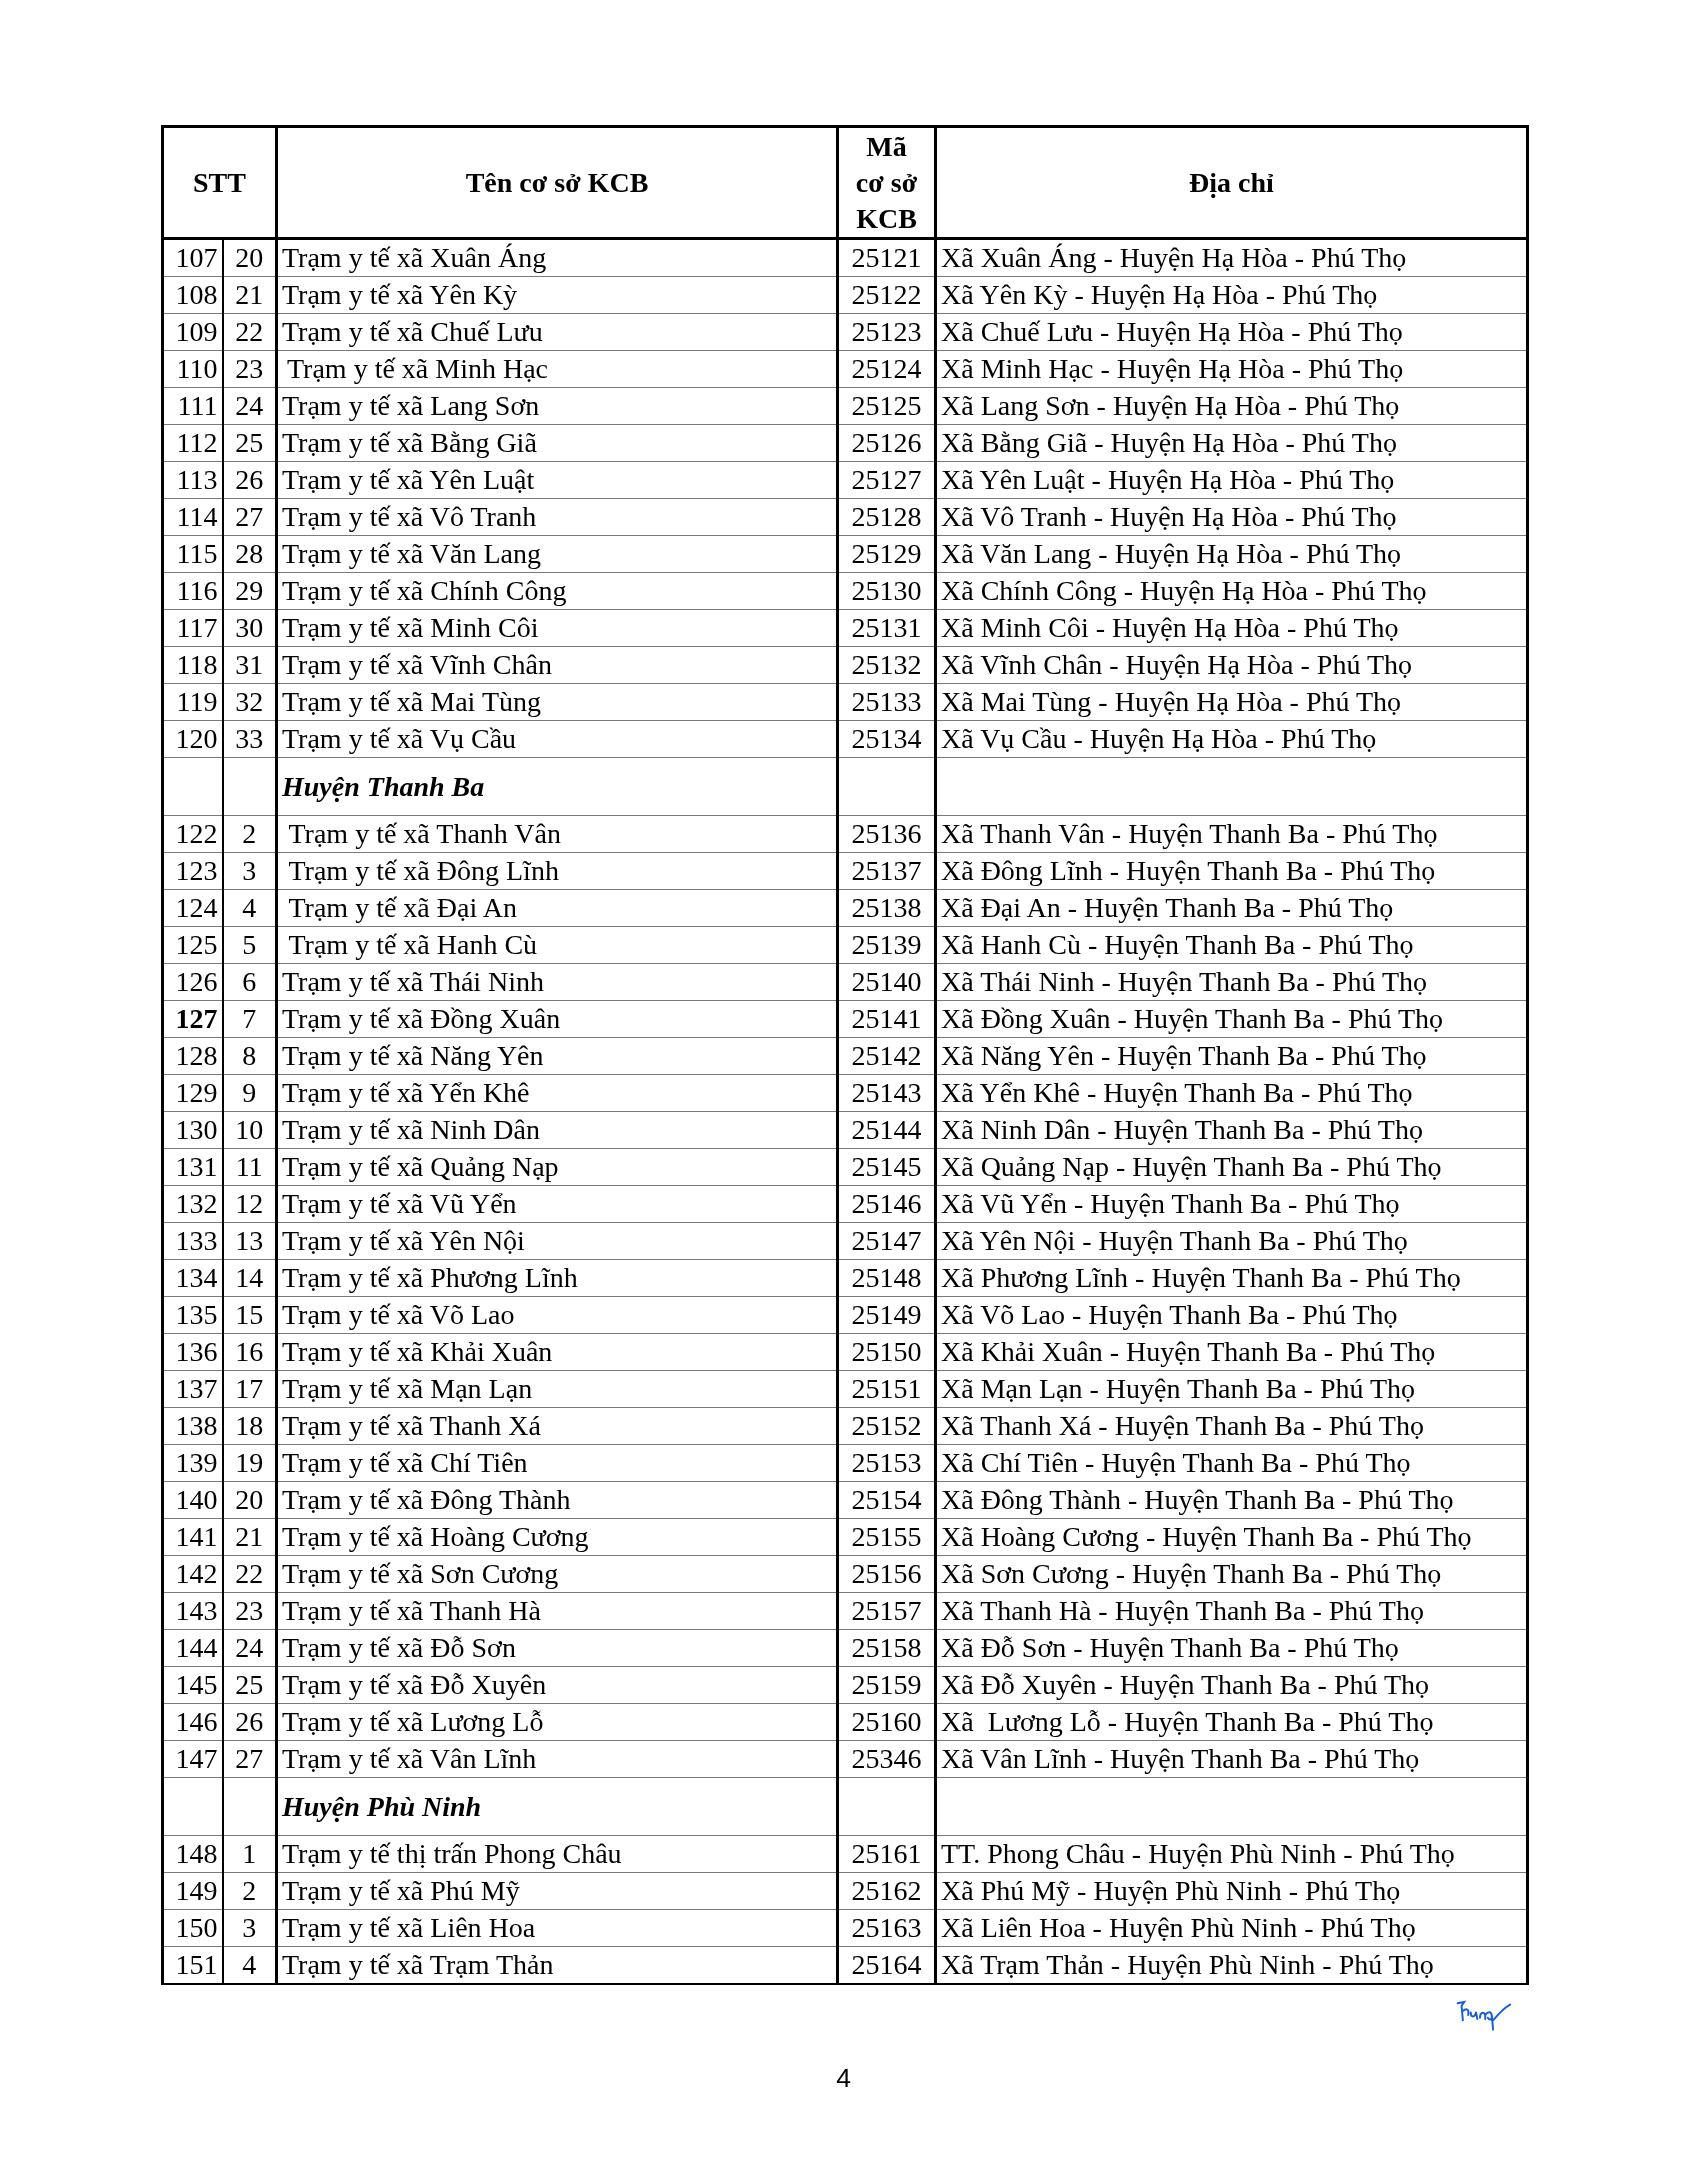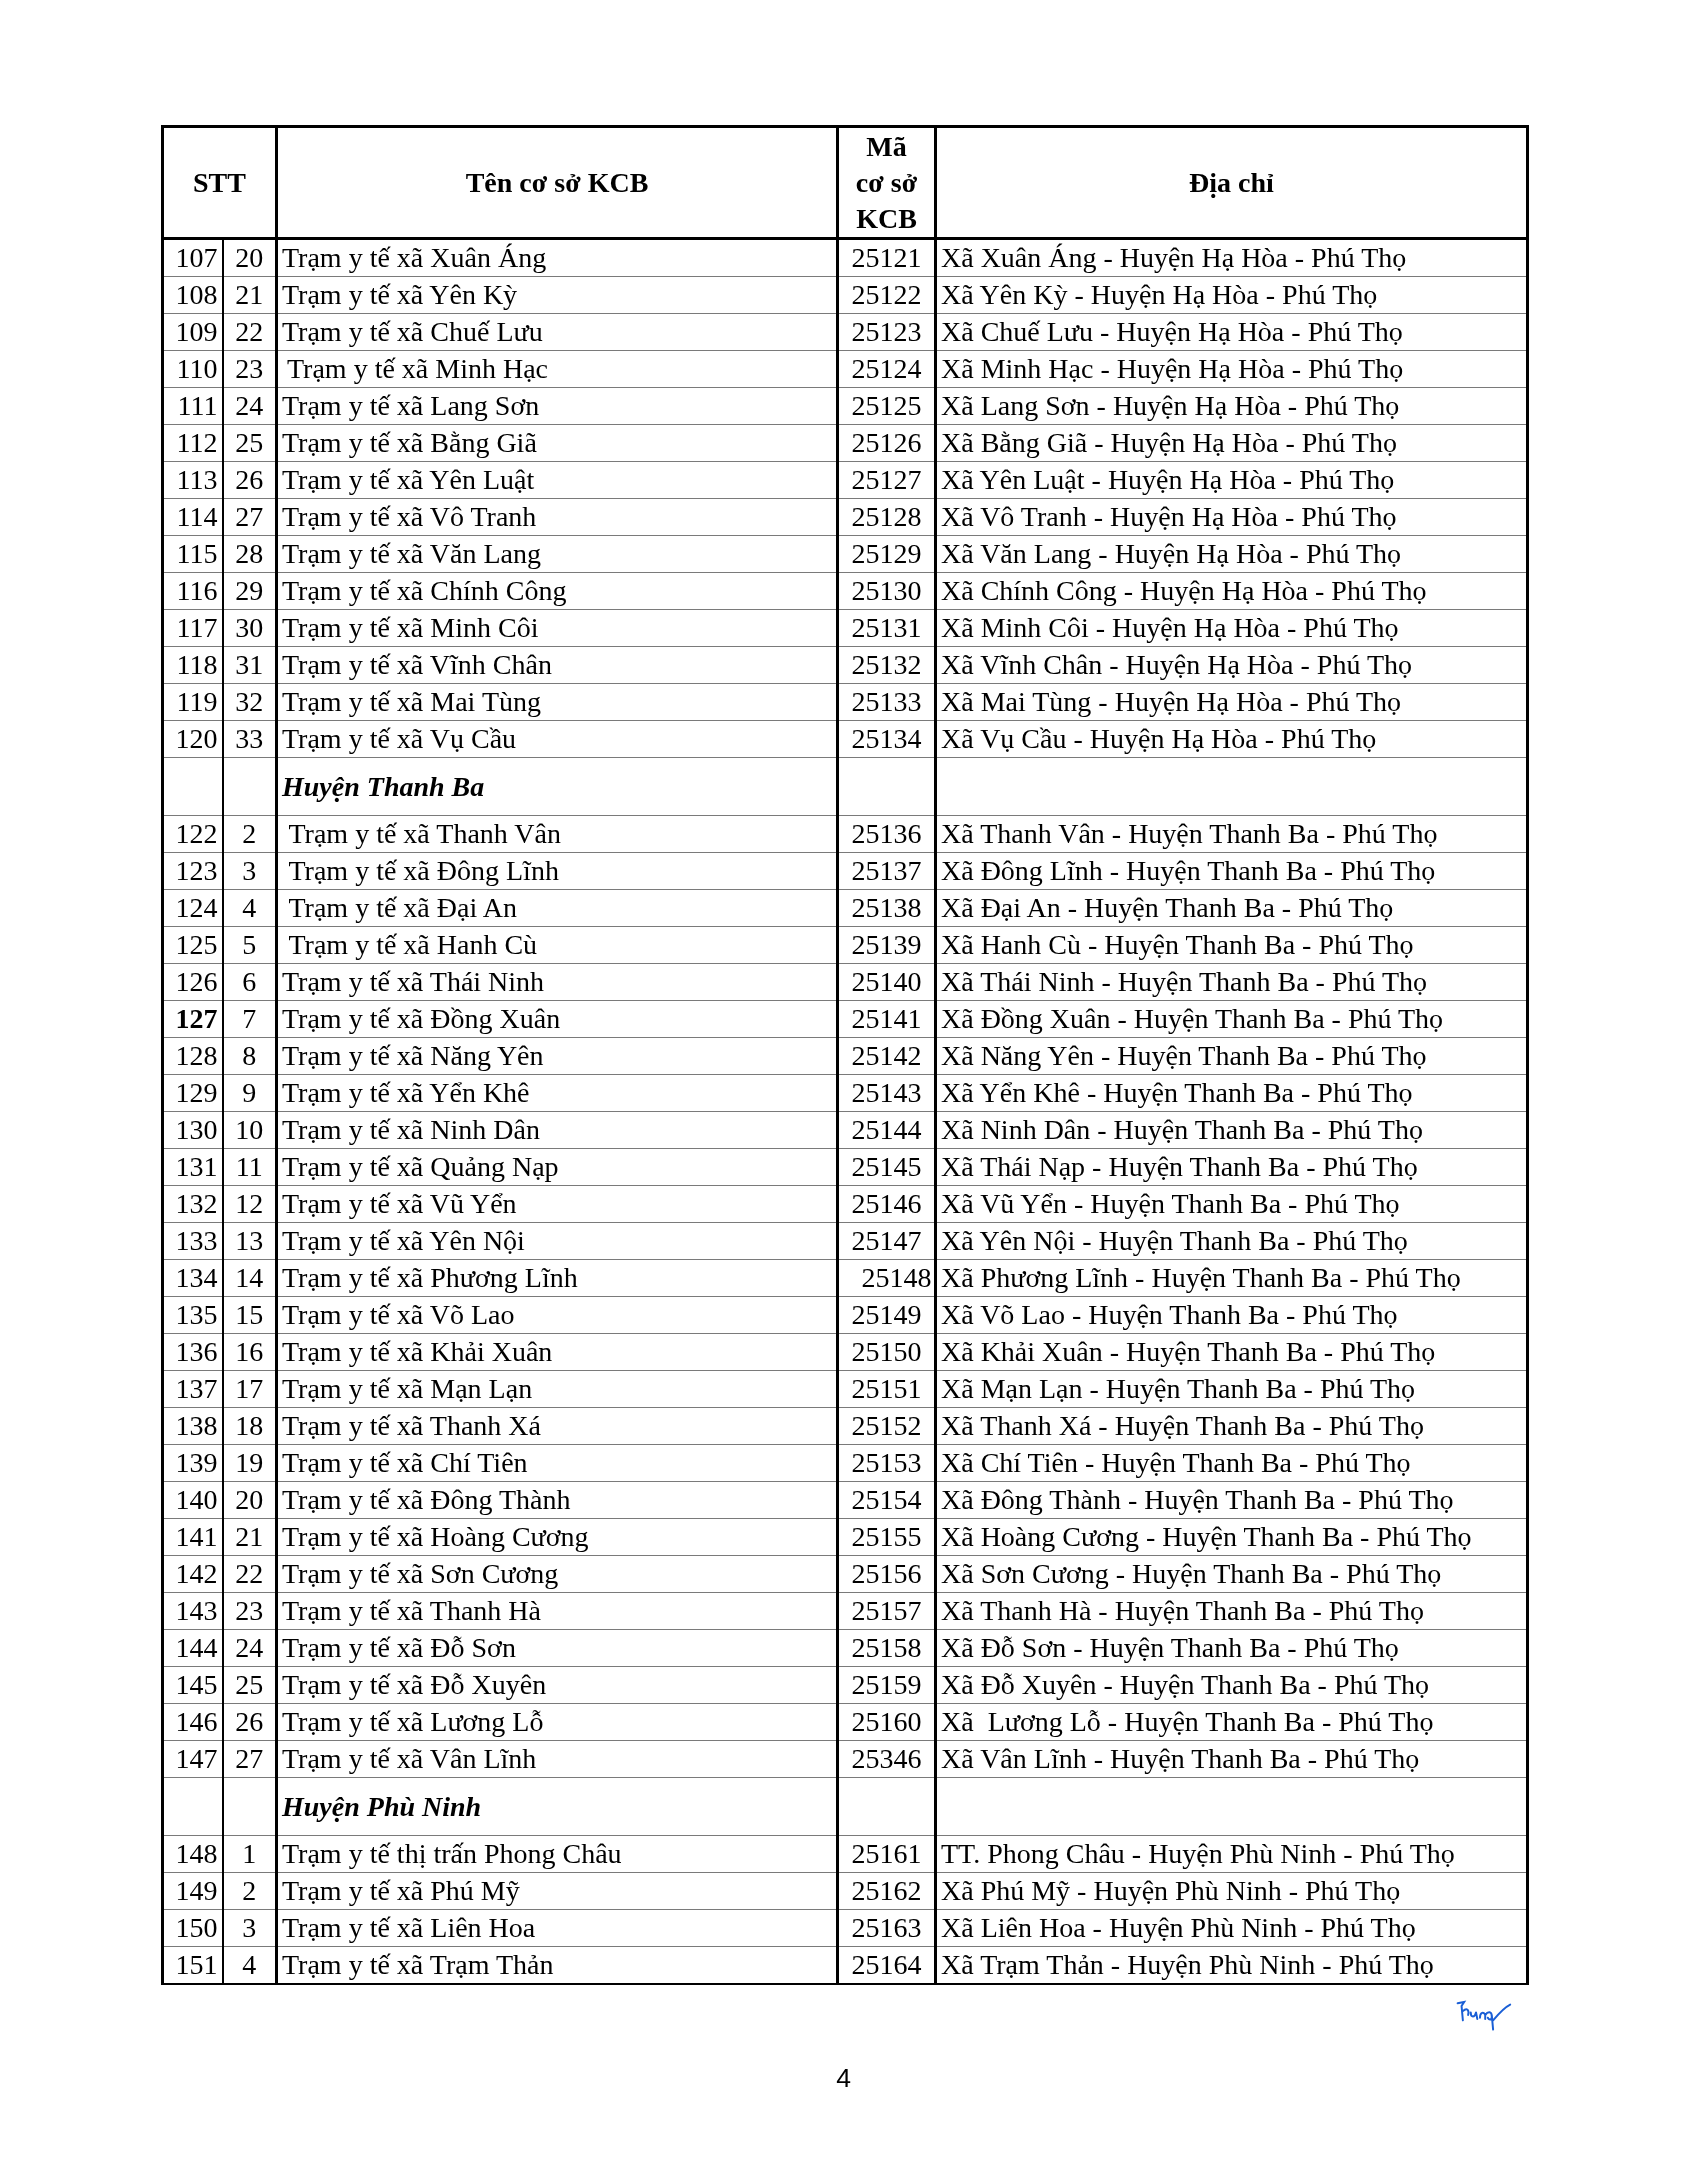--- a/index.html
+++ b/index.html
@@ -223,41 +223,41 @@
           <td class="c-sub" style="white-space: pre;">10</td>
           <td class="c-name" style="white-space: pre;">Trạm y tế xã Ninh Dân</td>
           <td class="c-code" style="white-space: pre;">25144</td>
           <td class="c-addr" style="white-space: pre;">Xã Ninh Dân - Huyện Thanh Ba - Phú Thọ</td>
         </tr>
         <tr class="item">
           <td class="c-no" style="white-space: pre;">131</td>
           <td class="c-sub" style="white-space: pre;">11</td>
           <td class="c-name" style="white-space: pre;">Trạm y tế xã Quảng Nạp</td>
           <td class="c-code" style="white-space: pre;">25145</td>
-          <td class="c-addr" style="white-space: pre;">Xã Thái Nạp - Huyện Thanh Ba - Phú Thọ</td>
+          <td class="c-addr" style="white-space: pre;">Xã Quảng Nạp - Huyện Thanh Ba - Phú Thọ</td>
         </tr>
         <tr class="item">
           <td class="c-no" style="white-space: pre;">132</td>
           <td class="c-sub" style="white-space: pre;">12</td>
           <td class="c-name" style="white-space: pre;">Trạm y tế xã Vũ Yển</td>
           <td class="c-code" style="white-space: pre;">25146</td>
           <td class="c-addr" style="white-space: pre;">Xã Vũ Yển - Huyện Thanh Ba - Phú Thọ</td>
         </tr>
         <tr class="item">
           <td class="c-no" style="white-space: pre;">133</td>
           <td class="c-sub" style="white-space: pre;">13</td>
           <td class="c-name" style="white-space: pre;">Trạm y tế xã Yên Nội</td>
           <td class="c-code" style="white-space: pre;">25147</td>
           <td class="c-addr" style="white-space: pre;">Xã Yên Nội - Huyện Thanh Ba - Phú Thọ</td>
         </tr>
         <tr class="item">
           <td class="c-no" style="white-space: pre;">134</td>
           <td class="c-sub" style="white-space: pre;">14</td>
           <td class="c-name" style="white-space: pre;">Trạm y tế xã Phương Lĩnh</td>
-          <td class="c-code" style="white-space: pre; text-align: right;">25148</td>
+          <td class="c-code" style="white-space: pre;">25148</td>
           <td class="c-addr" style="white-space: pre;">Xã Phương Lĩnh - Huyện Thanh Ba - Phú Thọ</td>
         </tr>
         <tr class="item">
           <td class="c-no" style="white-space: pre;">135</td>
           <td class="c-sub" style="white-space: pre;">15</td>
           <td class="c-name" style="white-space: pre;">Trạm y tế xã Võ Lao</td>
           <td class="c-code" style="white-space: pre;">25149</td>
           <td class="c-addr" style="white-space: pre;">Xã Võ Lao - Huyện Thanh Ba - Phú Thọ</td>
         </tr>
         <tr class="item">

